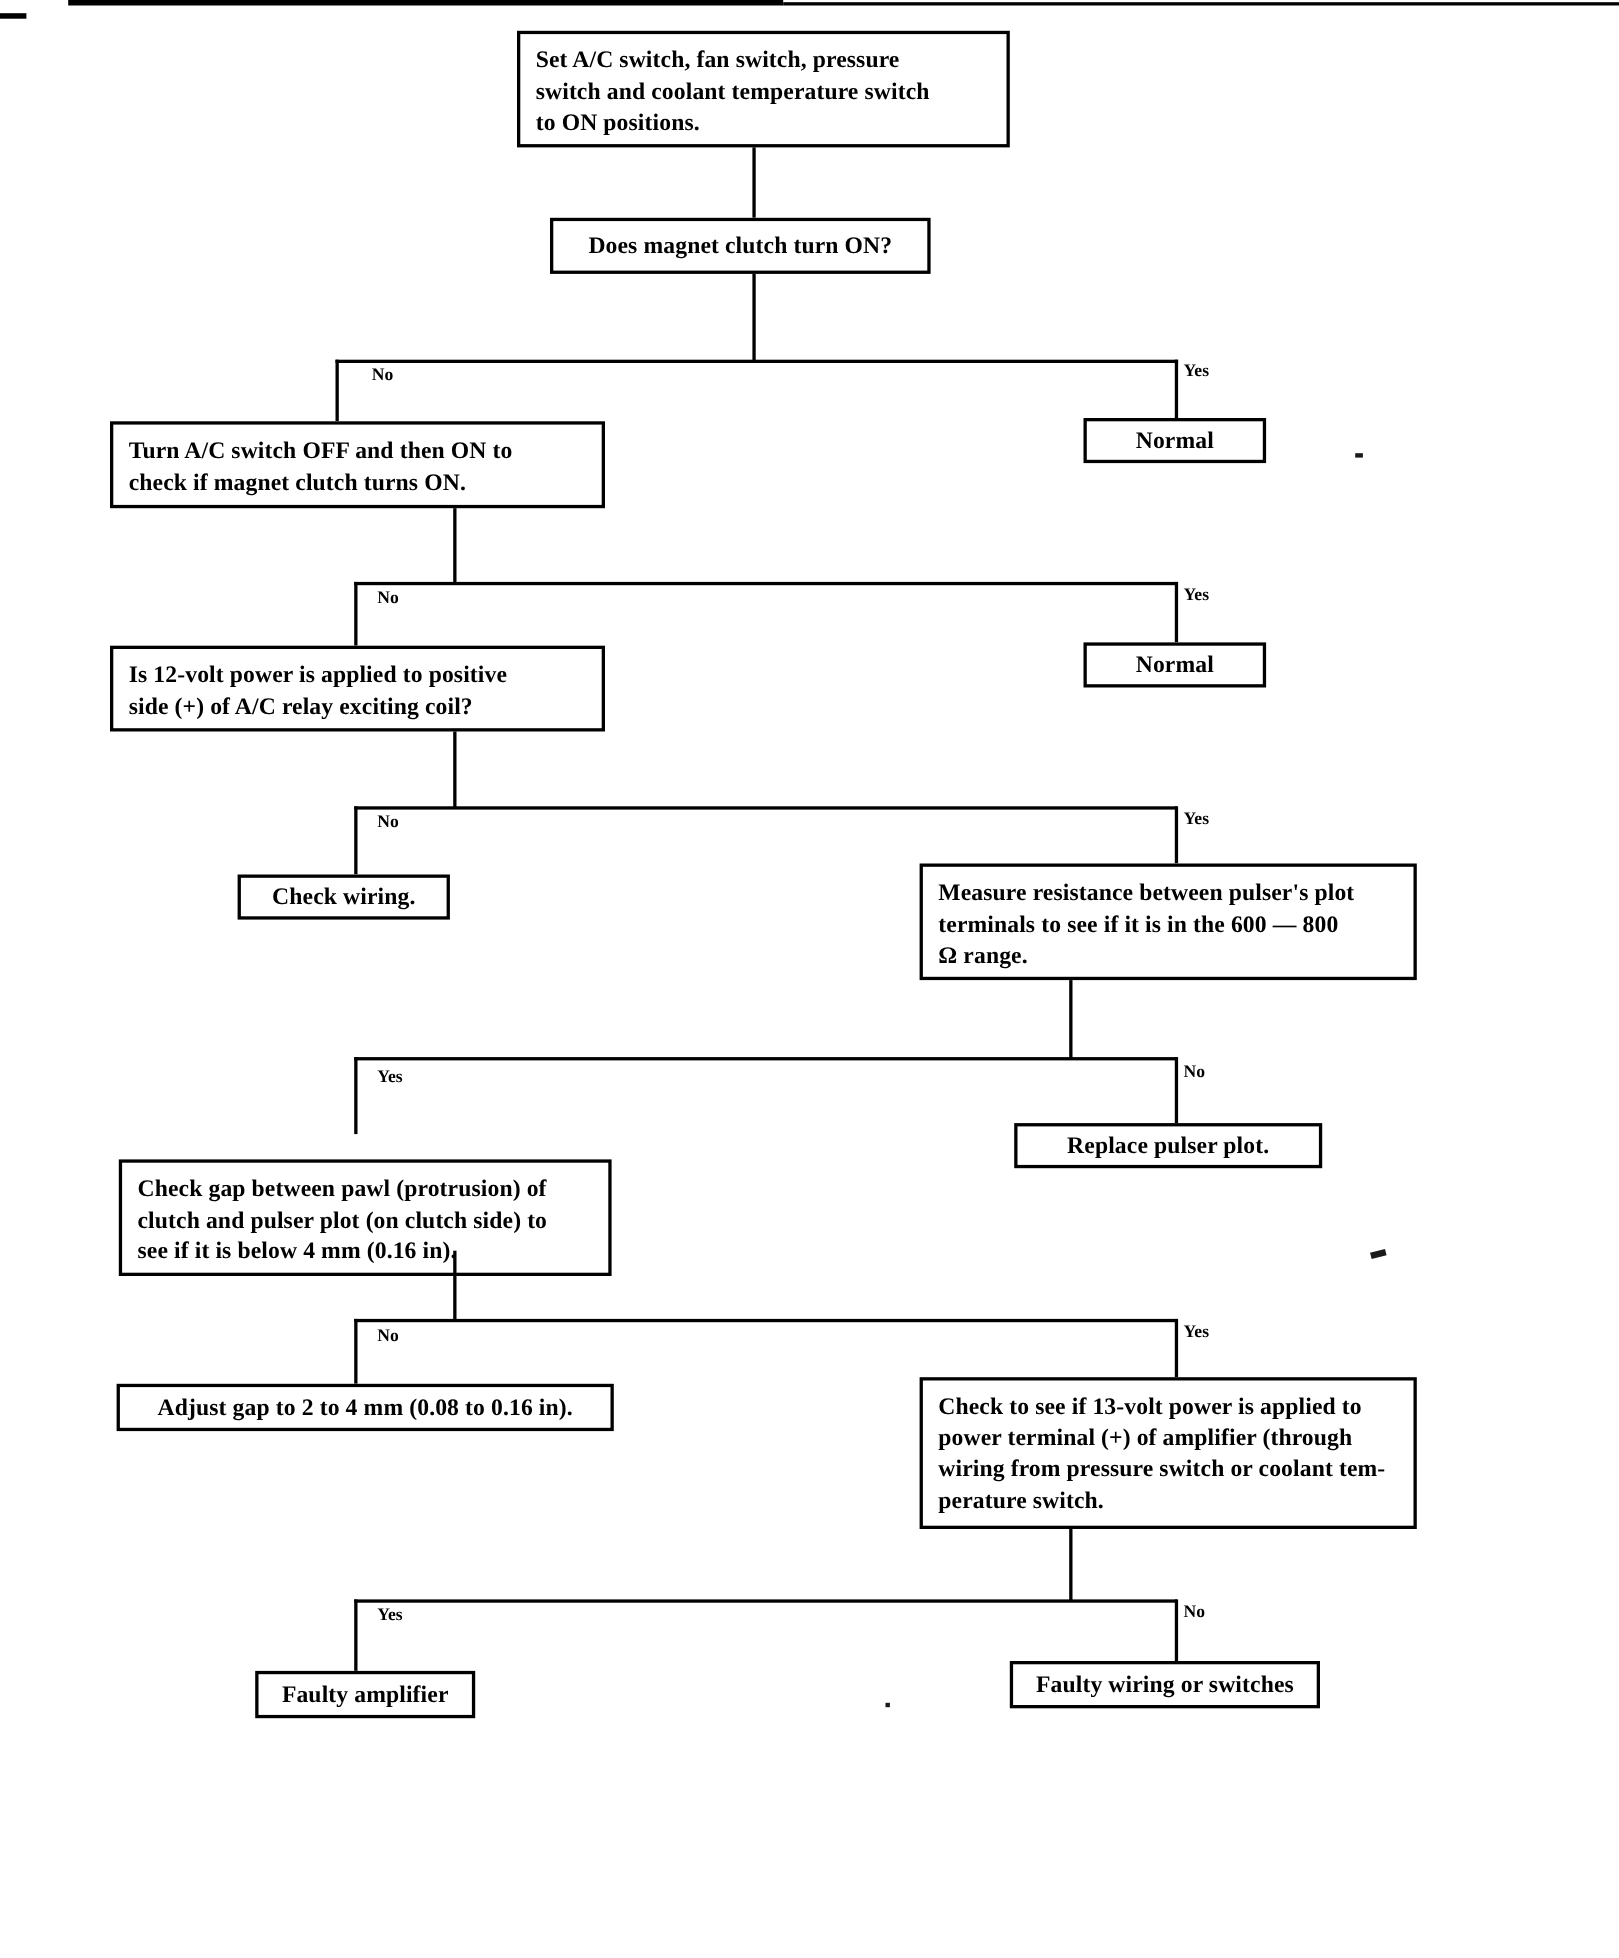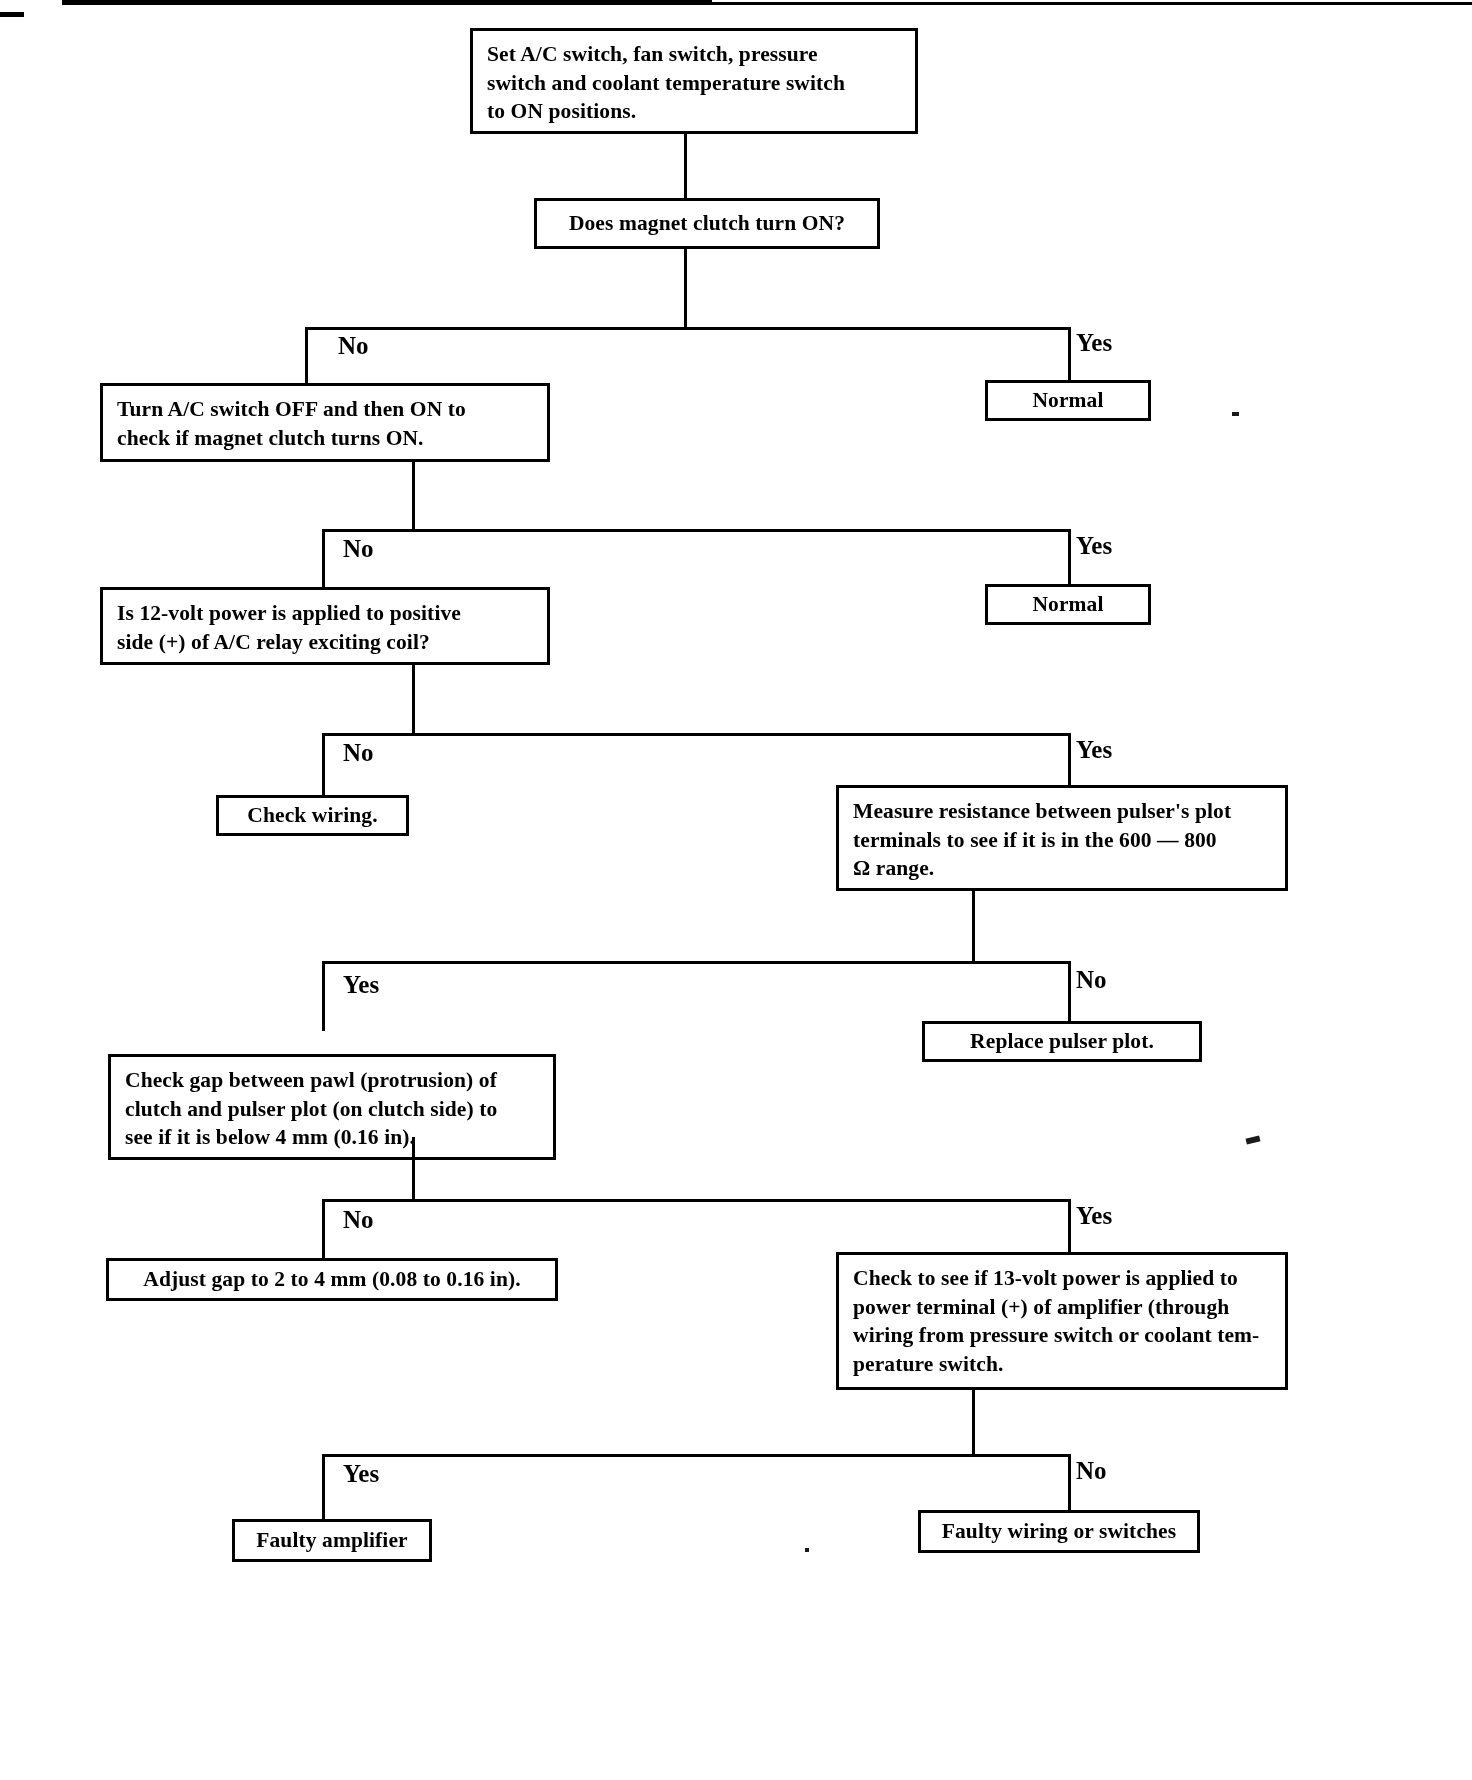--- a/index.html
+++ b/index.html
@@ -45,21 +45,21 @@
     height: 3px;
   }
   .vline {
     position: absolute;
     background: #000;
     width: 3px;
   }
   .lbl {
     position: absolute;
     font-weight: bold;
-    font-size: 25px;
+    font-size: 16px;
     line-height: 1;
     white-space: nowrap;
   }
   .edge-rule {
     position: absolute;
     background: #000;
   }
   .speck {
     position: absolute;
     background: #1a1a1a;
@@ -73,21 +73,21 @@
   <div class="edge-rule" style="left:62px; top:0px; width:650px; height:5px;"></div>
   <div class="edge-rule" style="left:712px; top:2px; width:760px; height:3px;"></div>
   <div class="edge-rule" style="left:0px; top:12px; width:24px; height:5px;"></div>
 
   <div class="box" style="left:470px; top:28px; width:448px; height:106px;">Set A/C switch, fan switch, pressure
 switch and coolant temperature switch
 to ON positions.</div>
 
   <div class="vline" style="left:684px; top:134px; height:64px;"></div>
 
-  <div class="box center" style="left:534px; top:198px; width:346px; height:51px;">Does magnet clutch turn ON?</div>
+  <div class="box center" style="left:500px; top:198px; width:346px; height:51px;">Does magnet clutch turn ON?</div>
 
   <div class="vline" style="left:684px; top:249px; height:80px;"></div>
   <div class="hline" style="left:305px; top:327px; width:766px;"></div>
   <div class="vline" style="left:305px; top:327px; height:56px;"></div>
   <div class="vline" style="left:1068px; top:327px; height:53px;"></div>
   <div class="lbl" style="left:338px; top:333px;">No</div>
   <div class="lbl" style="left:1076px; top:330px;">Yes</div>
 
   <div class="box center" style="left:985px; top:380px; width:166px; height:41px;">Normal</div>
 

